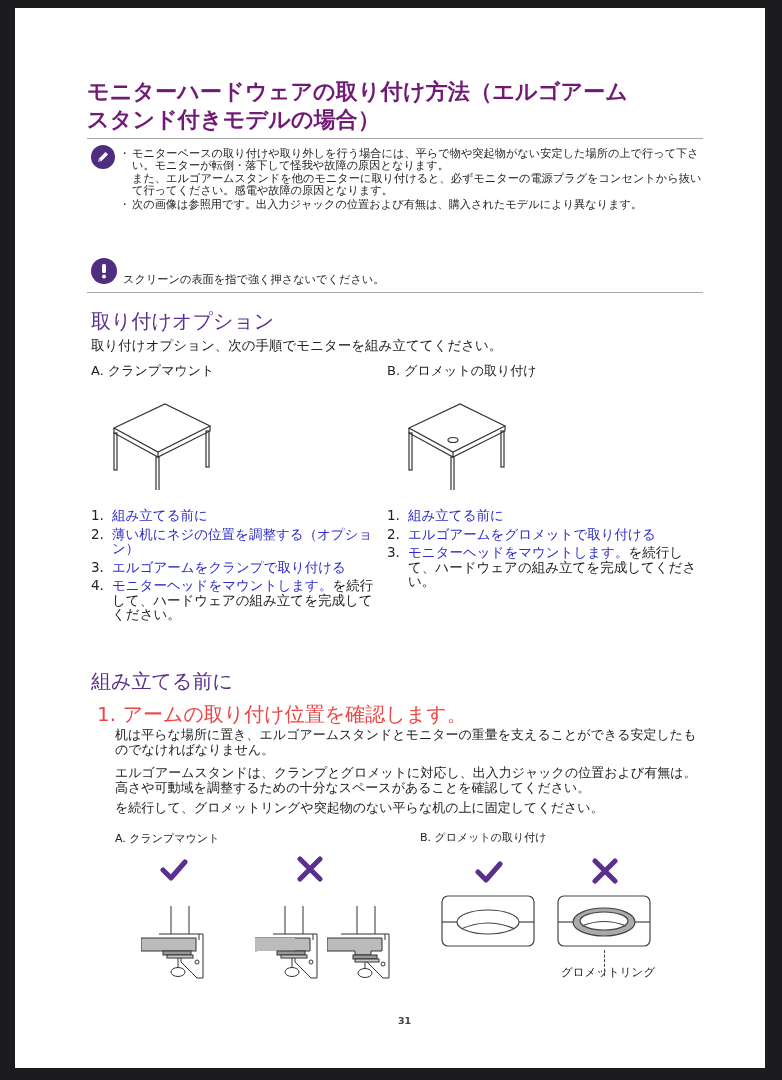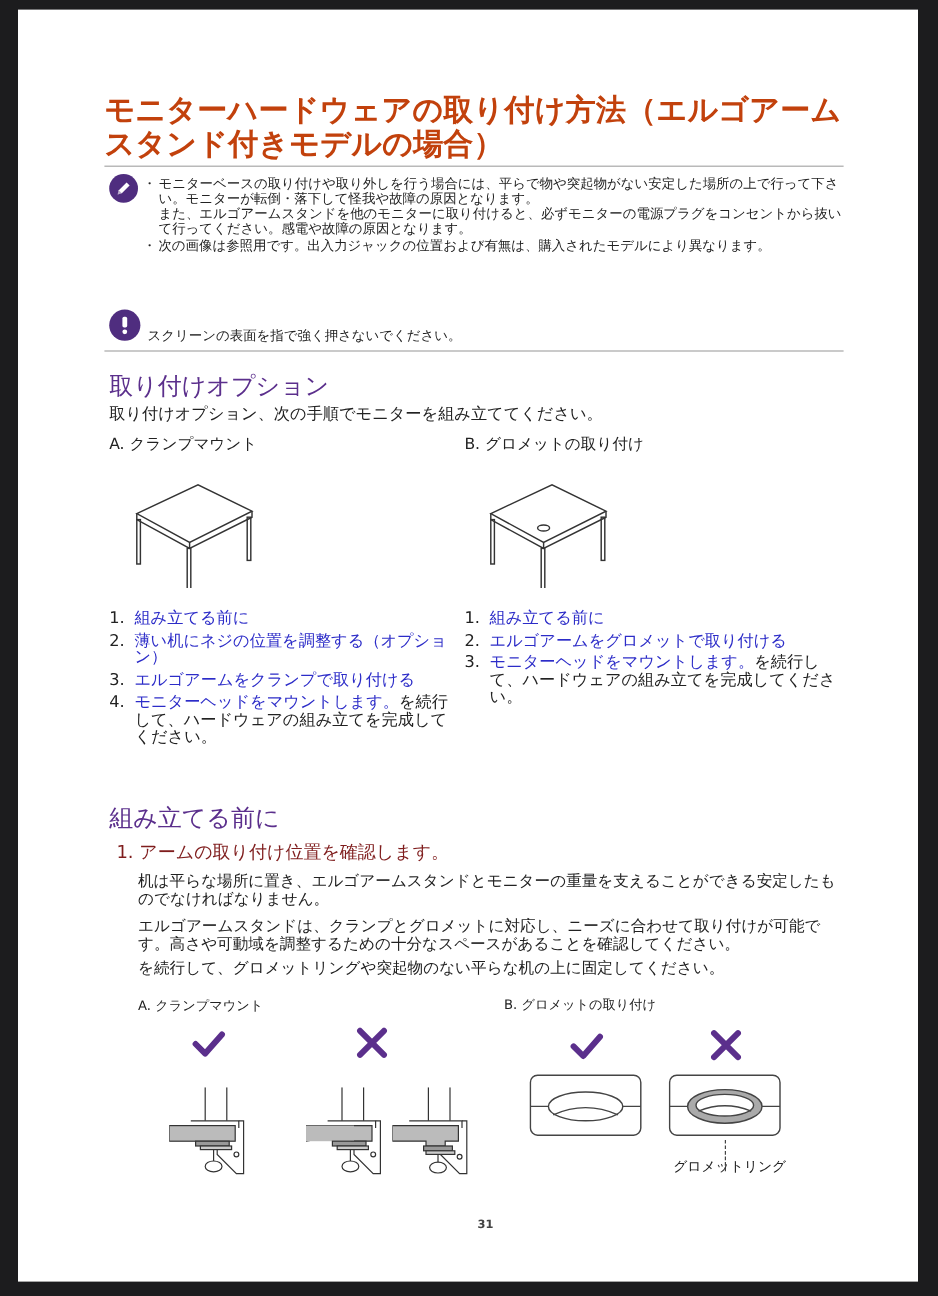--- a/index.html
+++ b/index.html
@@ -7,39 +7,39 @@
     width: 782px; height: 1080px; background: #1c1c1e; position: relative; overflow: hidden;
     font-family: "DejaVu Sans", "Liberation Sans", sans-serif;
   }
   .page {
     position: absolute; left: 15px; top: 8px; width: 750px; height: 1060px;
     background: #ffffff;
   }
   .abs { position: absolute; }
   .title {
     left: 72px; top: 70px; width: 640px;
-    font-size: 25px; line-height: 28px; color: #c2410c; font-weight: bold; letter-spacing: 0.2px;
+    font-size: 22px; line-height: 28px; color: #701a75; font-weight: bold; letter-spacing: 0.2px;
   }
   .hr { left: 72px; width: 616px; height: 0; border-top: 1.5px solid #a8a8a8; }
   .note-icon {
     width: 24px; height: 24px; border-radius: 50%; background: #4f2d7f;
     display: flex; align-items: center; justify-content: center;
   }
   .notes { left: 108px; top: 140px; width: 585px; font-size: 11.2px; line-height: 12.4px; color: #222; }
   .notes .b { position: relative; padding-left: 9px; margin-bottom: 1.5px; }
   .notes .b::before { content: "・"; position: absolute; left: -4px; top: 0; }
   .warn-text { left: 108px; top: 264px; font-size: 11.2px; color: #222; }
   .h2 { font-size: 20px; color: #5b2f8c; text-align: center; }
   .body { font-size: 13px; color: #222; line-height: 15px; }
   .steps { font-size: 13.5px; line-height: 14.5px; color: #222; }
   .steps li { list-style: none; position: relative; padding-left: 21px; margin-bottom: 4px; }
   .steps .num { position: absolute; left: 0; top: 0; }
   .steps .lk { color: #2c2cc8; }
   .steps ul { margin: 0; padding: 0; }
-  .h3 { font-size: 15px; color: #7f1d1d; }
+  .h3 { font-size: 20px; color: #ef4444; }
   .small { font-size: 11.5px; color: #222; }
   .pagenum { font-size: 9.5px; color: #444; font-weight: bold; }
   svg { display: block; }
 </style>
 </head>
 <body>
 
 <div class="page">
 
   <div class="abs title">
@@ -109,21 +109,21 @@
     <ul>
       <li><span class="num">1.</span><span class="lk">組み立てる前に</span></li>
       <li><span class="num">2.</span><span class="lk">エルゴアームをグロメットで取り付ける</span></li>
       <li><span class="num">3.</span><span class="lk">モニターヘッドをマウントします。</span><span>を続行して、ハードウェアの組み立てを完成してください。</span></li>
     </ul>
   </div>
 
   <div class="abs h2" style="left:76px; top:660px;">組み立てる前に</div>
   <div class="abs h3" style="left:82px; top:693px;">1. アームの取り付け位置を確認します。</div>
   <div class="abs body" style="left:100px; top:719px; width:590px;">机は平らな場所に置き、エルゴアームスタンドとモニターの重量を支えることができる安定したものでなければなりません。</div>
-  <div class="abs body" style="left:100px; top:757px; width:590px;">エルゴアームスタンドは、クランプとグロメットに対応し、ニーズに合わせて取り付けが可能です。高さや可動域を調整するための十分なスペースがあることを確認してください。</div>
+  <div class="abs body" style="left:100px; top:757px; width:590px;">エルゴアームスタンドは、クランプとグロメットに対応し、出入力ジャックの位置および有無は。高さや可動域を調整するための十分なスペースがあることを確認してください。</div>
   <div class="abs body" style="left:100px; top:792px; width:590px;">を続行して、グロメットリングや突起物のない平らな机の上に固定してください。</div>
 
   <div class="abs small" style="left:100px; top:823px; font-size:11px;">A. クランプマウント</div>
   <div class="abs" style="left:145px; top:850px;">
     <svg width="28" height="24" viewBox="0 0 28 24">
         <path d="M3 12 L11 20 L25 4" fill="none" stroke="#5b2f8c" stroke-width="5" stroke-linecap="round" stroke-linejoin="round"></path>
       </svg>
   </div>
   <div class="abs" style="left:282px; top:848px;">
     <svg width="26" height="26" viewBox="0 0 26 26">

